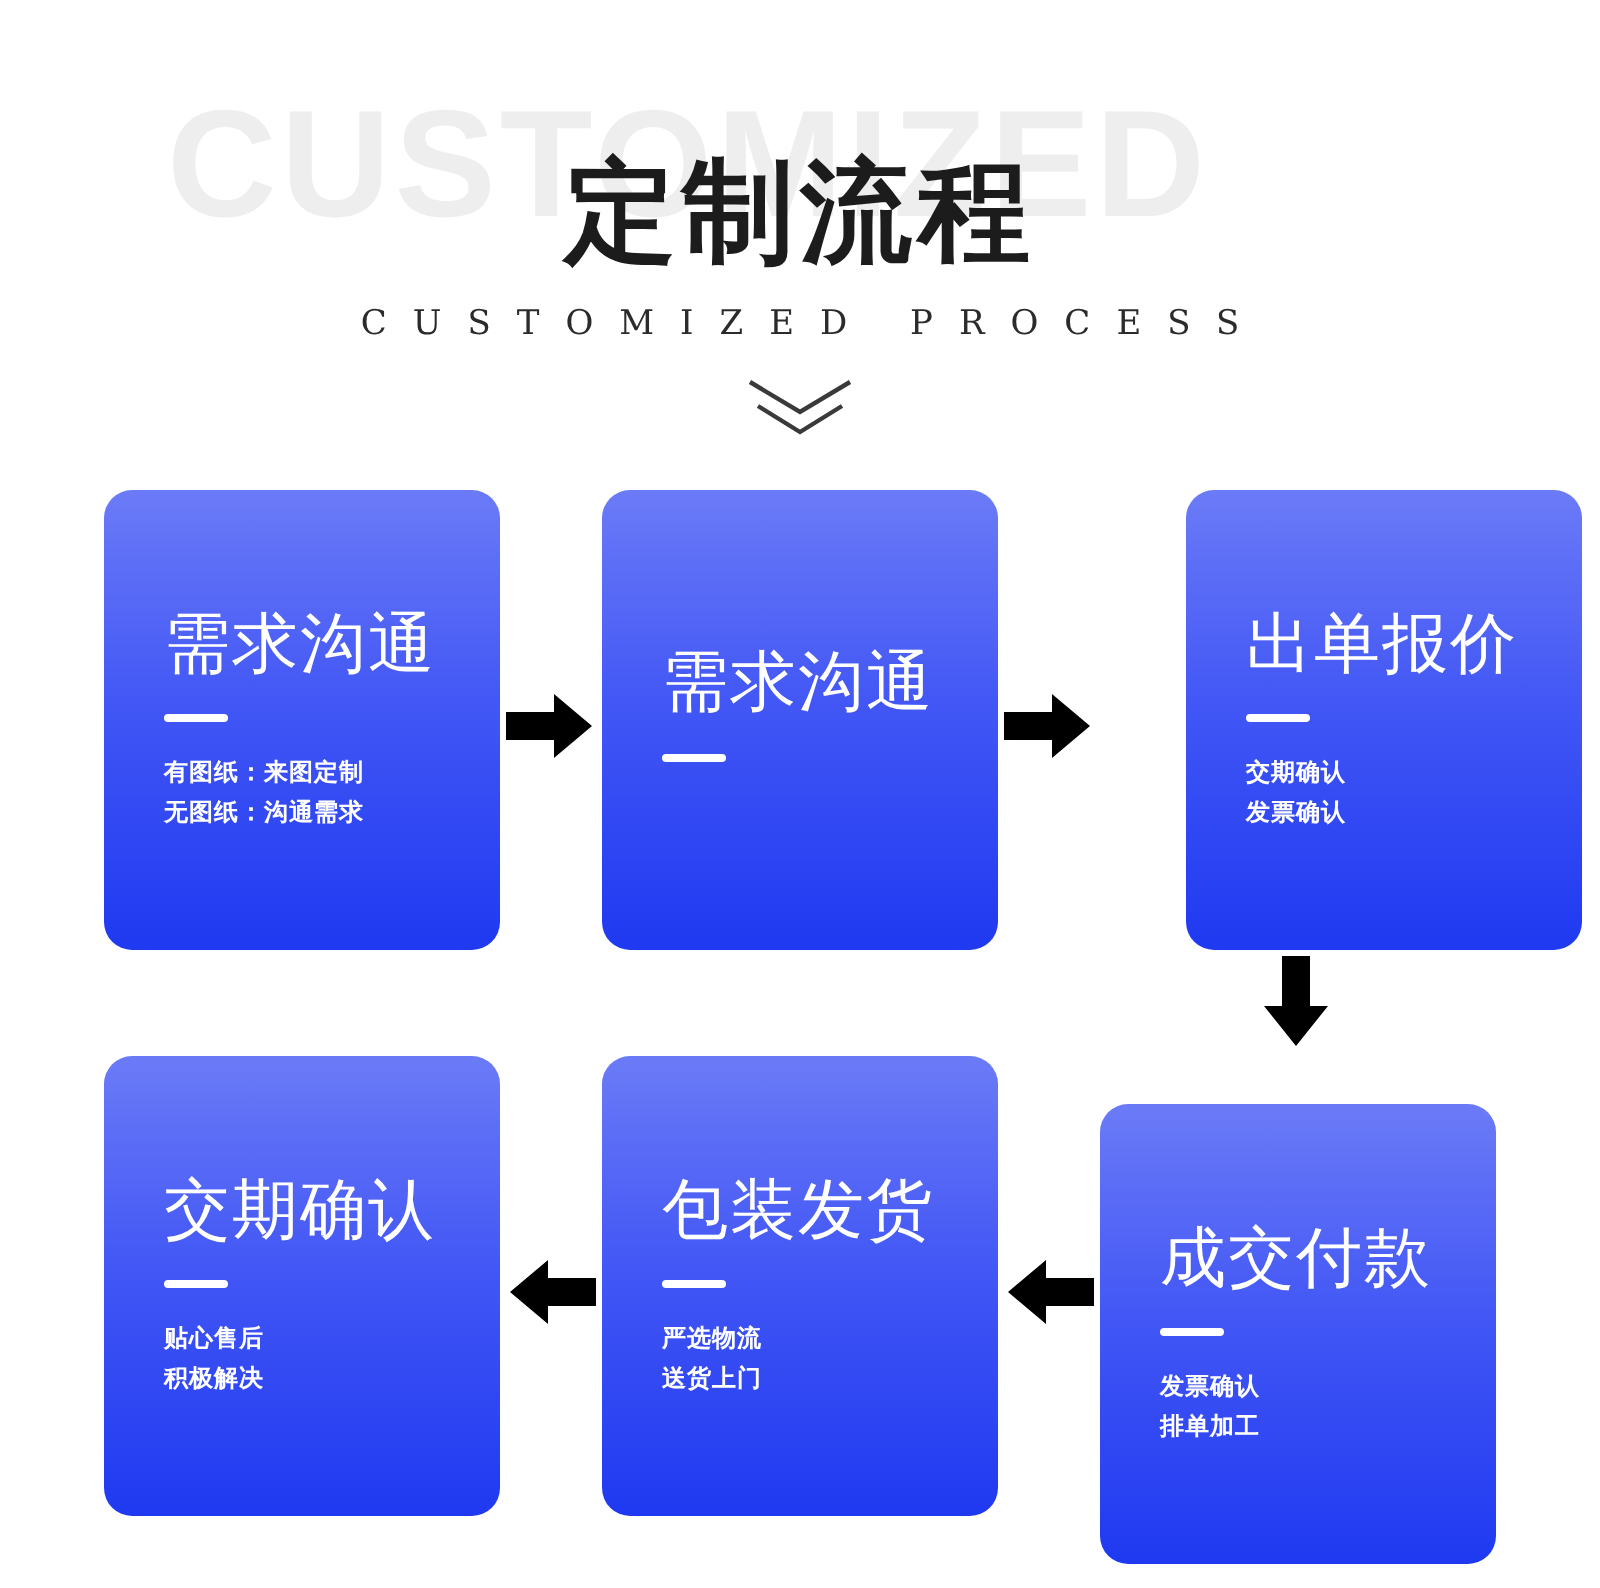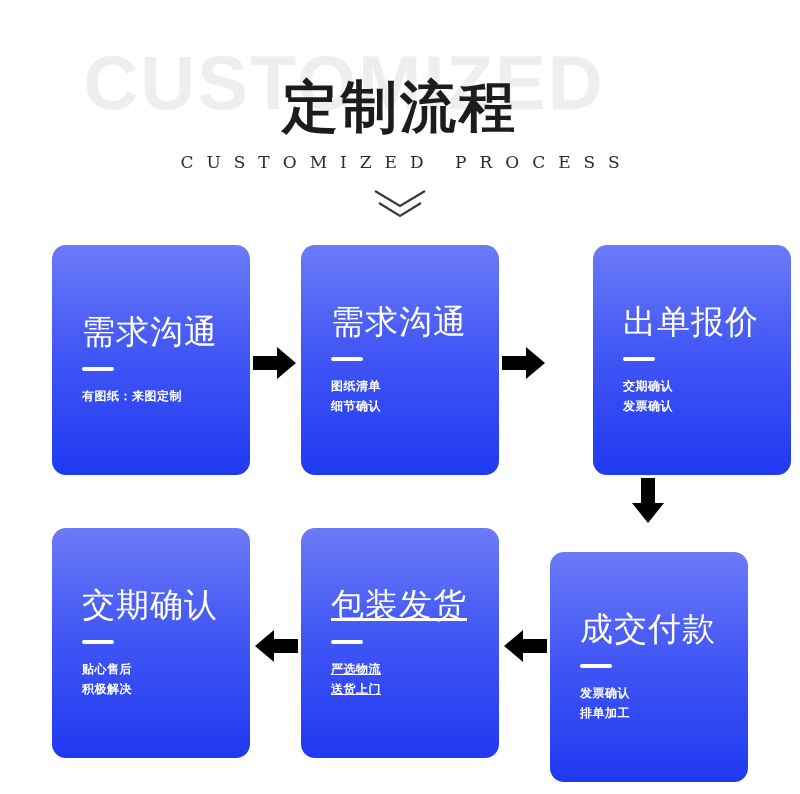--- a/index.html
+++ b/index.html
@@ -123,21 +123,21 @@
     letter-spacing: 0.5px;
     white-space: nowrap;
   }
 
   
   .pos-r1c1 { left: 52px;  top: 15px; }
   .pos-r1c2 { left: 301px; top: 15px; }
   .pos-r1c3 { left: 550px; top: 15px; margin-left: 43px; }
   
   .pos-r2c1 { left: 52px;  top: 298px; }
-  .pos-r2c2 { left: 301px; top: 298px; text-decoration: underline; }
+  .pos-r2c2 { left: 301px; top: 298px; }
   .pos-r2c3 { left: 550px; top: 298px; margin-top: 24px; }
 
   
   .arrow {
     position: absolute;
     line-height: 0;
   }
   .arrow-r1a { left: 253px; top: 115px; }
   .arrow-r1b { left: 502px; top: 115px; }
   .arrow-down { left: 629px; top: 248px; }
@@ -165,30 +165,27 @@
   </div>
 </div>
 
 <div class="flow">
 
   <div class="card pos-r1c1">
     <div class="card-title">需求沟通</div>
     <div class="card-divider"></div>
     <div class="card-desc">
       <div>有图纸：来图定制</div>
+      <div>无图纸：沟通需求</div>
     </div>
   </div>
 
   <div class="card pos-r1c2">
     <div class="card-title">需求沟通</div>
     <div class="card-divider"></div>
-    <div class="card-desc">
-      <div>图纸清单</div>
-      <div>细节确认</div>
-    </div>
   </div>
 
   <div class="card pos-r1c3">
     <div class="card-title">出单报价</div>
     <div class="card-divider"></div>
     <div class="card-desc">
       <div>交期确认</div>
       <div>发票确认</div>
     </div>
   </div>

